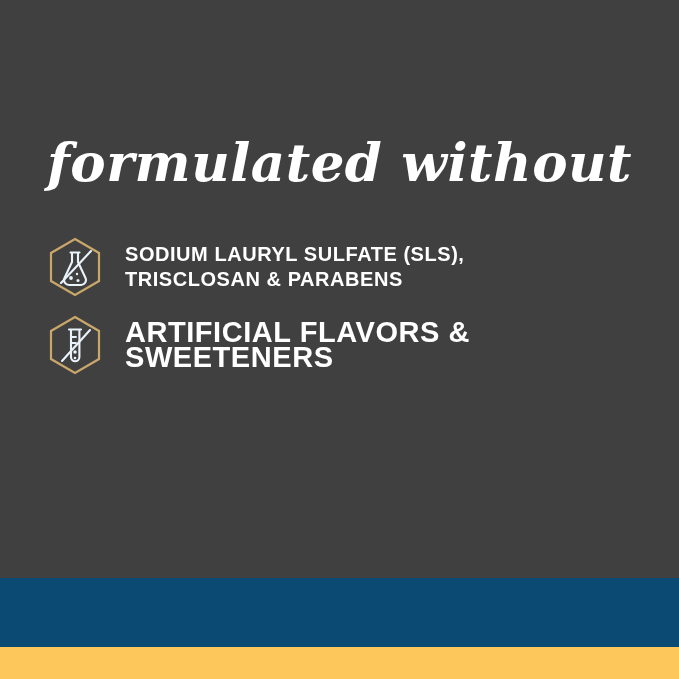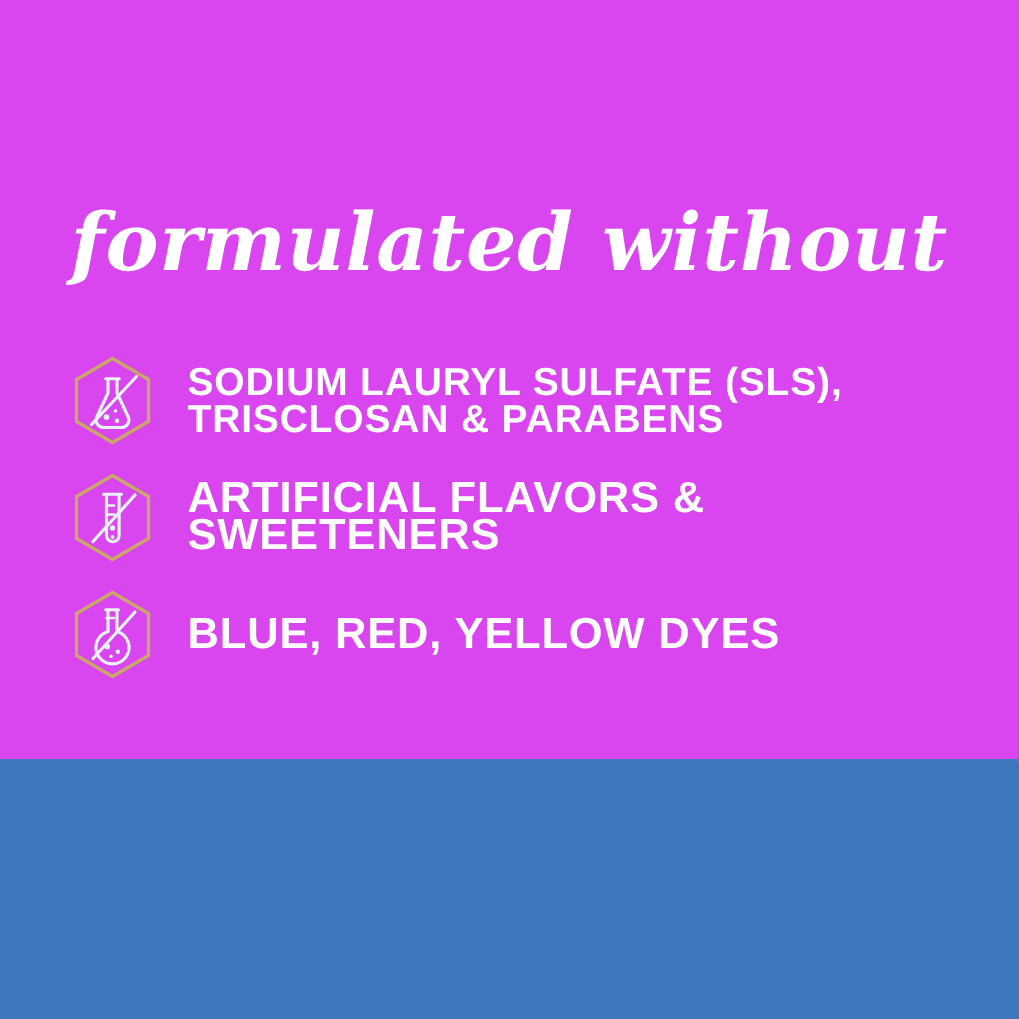--- a/index.html
+++ b/index.html
@@ -9,22 +9,22 @@
   body {
     width: 679px;
     height: 679px;
     overflow: hidden;
     font-family: "Liberation Sans", sans-serif;
     background: #3d78bd;
   }
   #poster {
     position: relative;
     width: 679px;
-    height: 506px;
-    background: #d946ef;
+    height: 679px;
+    background: #404040;
     overflow: hidden;
   }
 
   
   .title {
     position: absolute;
     left: 0;
     top: 131px;
     width: 679px;
     text-align: center;
@@ -70,21 +70,21 @@
     color: #ffffff;
     font-family: "Liberation Sans", sans-serif;
     font-weight: bold;
     font-size: 29px;
     line-height: 25px;
     letter-spacing: 0.55px;
     text-transform: uppercase;
     white-space: pre-line;
   }
   .row-label.two-line {
-    font-size: 26px;
+    font-size: 20px;
     line-height: 25.5px;
   }
 
   
   .band {
     position: absolute;
     left: 0;
     width: 679px;
   }
   .band-navy {
@@ -134,37 +134,20 @@
           <line x1="27" y1="29" x2="32" y2="29" stroke="#eaf3fb" stroke-width="1.8" stroke-linecap="round"></line>
           <circle cx="31" cy="38" r="1.8" fill="#eaf3fb"></circle>
           <circle cx="31" cy="44" r="1.3" fill="#eaf3fb"></circle>
 
           <line x1="18" y1="47" x2="46" y2="16" stroke="#eaf3fb" stroke-width="2.1" stroke-linecap="round"></line>
         </svg>
       </span>
       <span class="row-label">ARTIFICIAL FLAVORS &amp; SWEETENERS</span>
     </div>
 
-    <div class="row">
-      <span class="icon-wrap">
-        <svg viewBox="0 0 62 62" xmlns="http://www.w3.org/2000/svg">
-          <polygon points="31,3 55,17 55,45 31,59 7,45 7,17" fill="none" stroke="#c9a76a" stroke-width="2.2"></polygon>
-
-          <path d="M26.5,14.5 L35,14.5 M28,14.5 L28,29 M34,14.5 L34,29" fill="none" stroke="#eaf3fb" stroke-width="2.1" stroke-linecap="round"></path>
-          <path d="M28,29 a11,11 0 1 0 6,0" fill="none" stroke="#eaf3fb" stroke-width="2.1" stroke-linecap="round"></path>
-          <line x1="27" y1="20" x2="32" y2="20" stroke="#eaf3fb" stroke-width="1.6" stroke-linecap="round"></line>
-          <circle cx="27.5" cy="39" r="1.9" fill="#eaf3fb"></circle>
-          <circle cx="34.5" cy="42.5" r="1.5" fill="#eaf3fb"></circle>
-          <circle cx="30" cy="45.5" r="1.2" fill="#eaf3fb"></circle>
-
-          <line x1="18" y1="47" x2="46" y2="16" stroke="#eaf3fb" stroke-width="2.1" stroke-linecap="round"></line>
-        </svg>
-      </span>
-      <span class="row-label">BLUE, RED, YELLOW DYES</span>
-    </div>
 
 
   </div>
 
   <div class="band band-navy"></div>
   <div class="band band-gold"></div>
 
 </div>
 
 </body></html>

